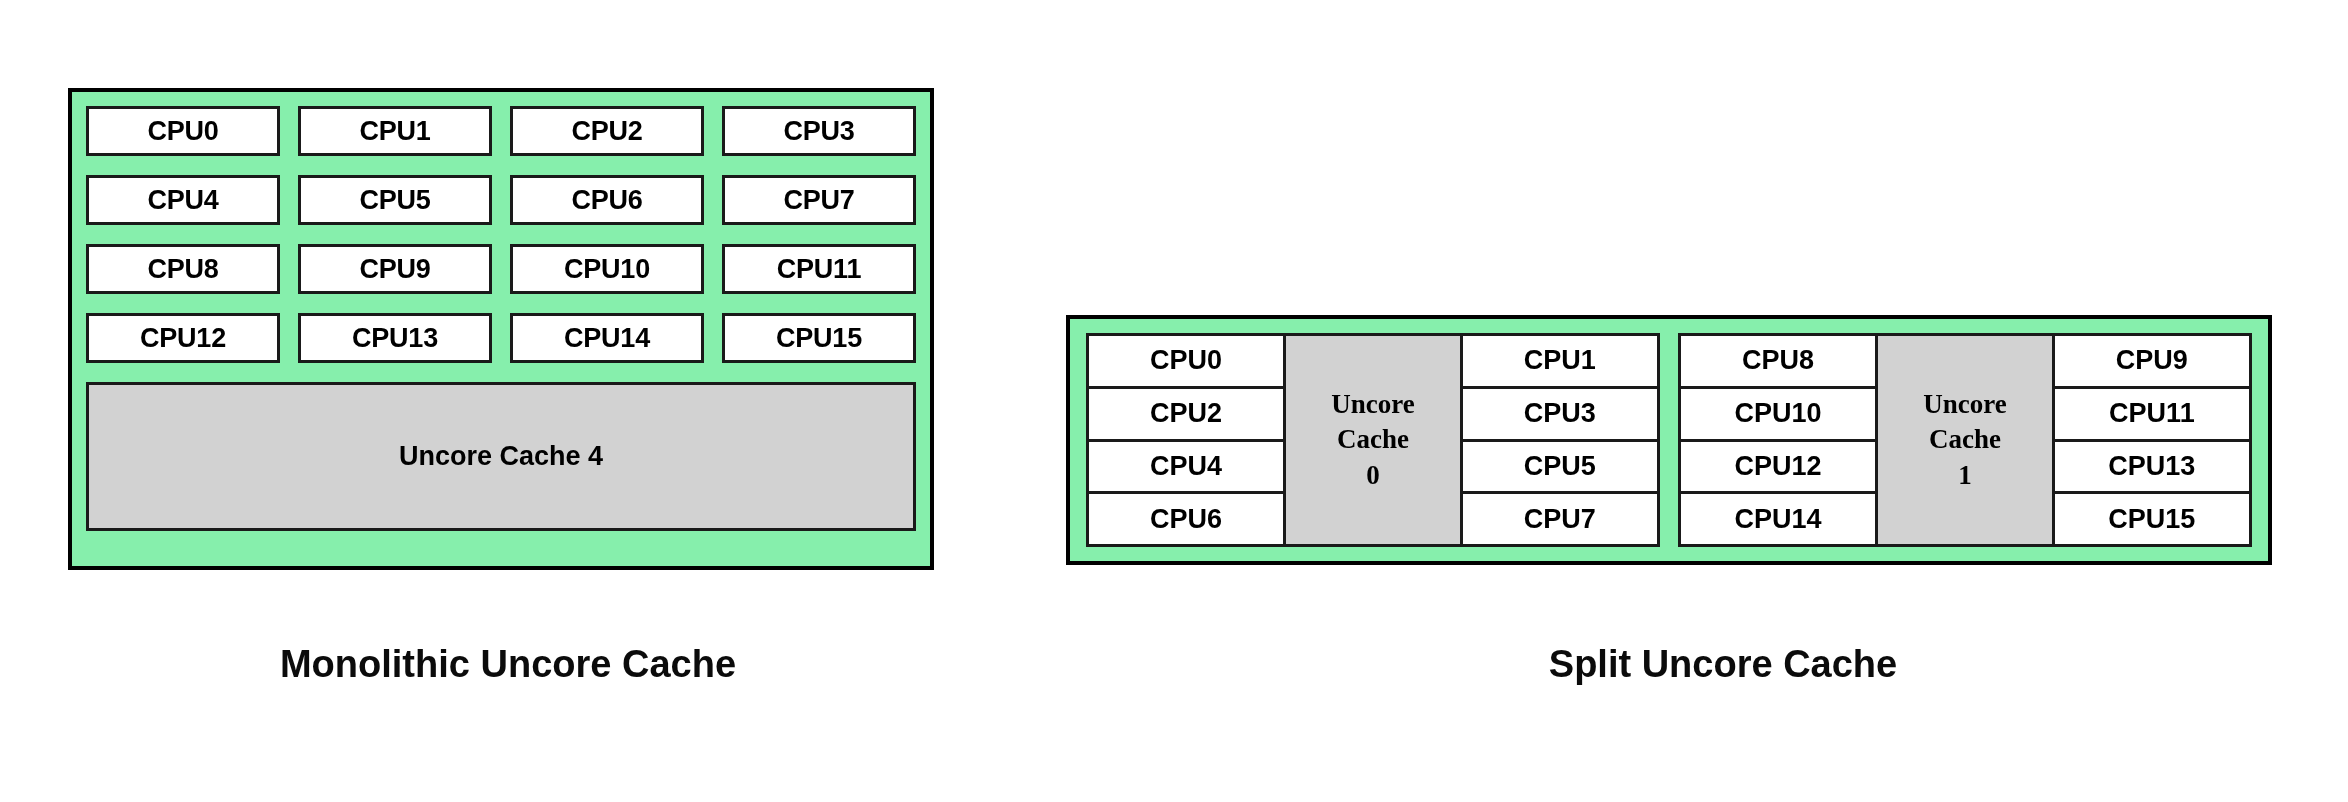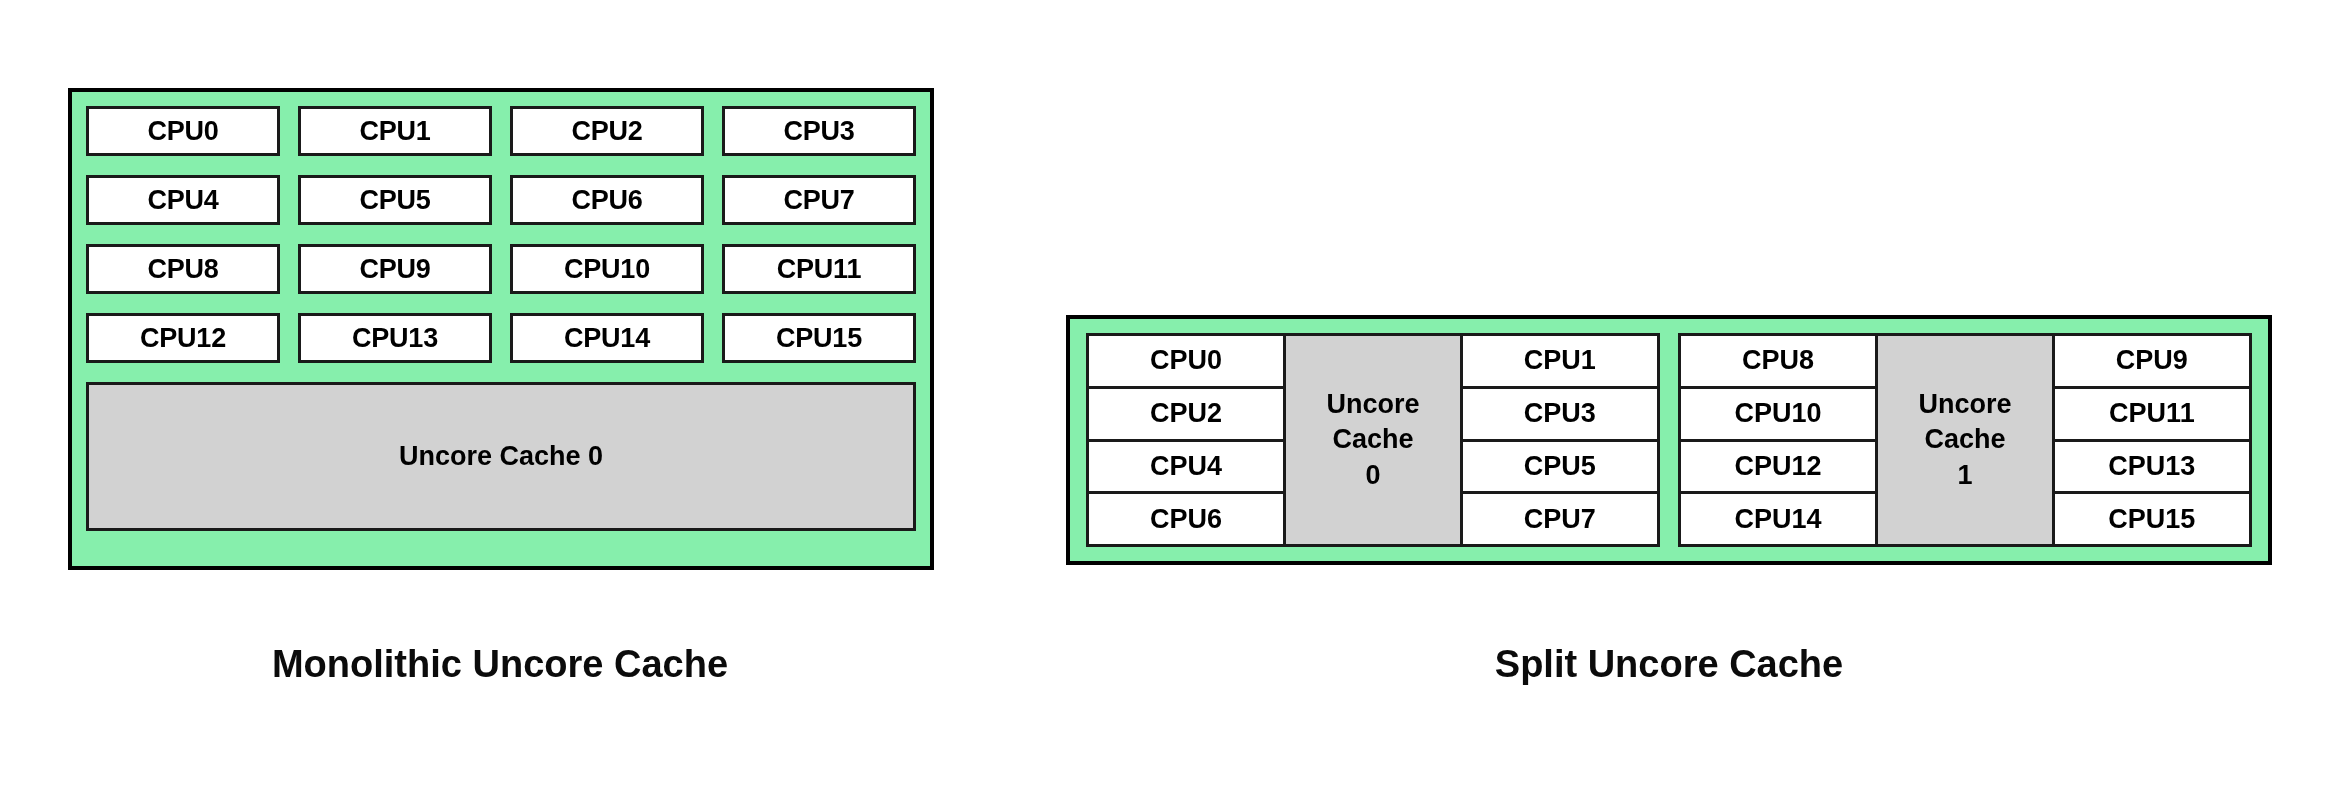--- a/index.html
+++ b/index.html
@@ -109,38 +109,40 @@
     border-right: 3px solid #1a1a1a;
     display: flex;
     flex-direction: column;
     align-items: center;
     justify-content: center;
     font-weight: bold;
     font-size: 27px;
     line-height: 1.30;
     color: #000000;
     text-align: center;
+    font-family: Liberation Serif, serif;
   }
 
   
   .caption {
     position: absolute;
     font-weight: bold;
     font-size: 38px;
     color: #0b0b0b;
     white-space: nowrap;
     text-align: center;
+    padding-left: 8px;
   }
   #caption-monolithic {
     left: 0px;
     top: 643px;
     width: 1000px;
   }
   #caption-split {
-    left: 1066px;
+    left: 1112px;
     top: 643px;
     width: 1206px;
   }
 </style>
 </head>
 <body>
 
 <div class="panel" id="monolithic-panel">
   <div class="mono-grid">
     <div class="cpu-box">CPU0</div>
@@ -156,21 +158,21 @@
     <div class="cpu-box">CPU8</div>
     <div class="cpu-box">CPU9</div>
     <div class="cpu-box">CPU10</div>
     <div class="cpu-box">CPU11</div>
 
     <div class="cpu-box">CPU12</div>
     <div class="cpu-box">CPU13</div>
     <div class="cpu-box">CPU14</div>
     <div class="cpu-box">CPU15</div>
   </div>
-  <div class="mono-cache">Uncore Cache 0</div>
+  <div class="mono-cache">Uncore Cache 4</div>
 </div>
 
 <div class="caption" id="caption-monolithic">Monolithic Uncore Cache</div>
 
 <div class="panel" id="split-panel">
 
   <div class="cluster">
     <div class="cpu-col">
       <div class="split-cell">CPU0</div>
       <div class="split-cell">CPU2</div>

